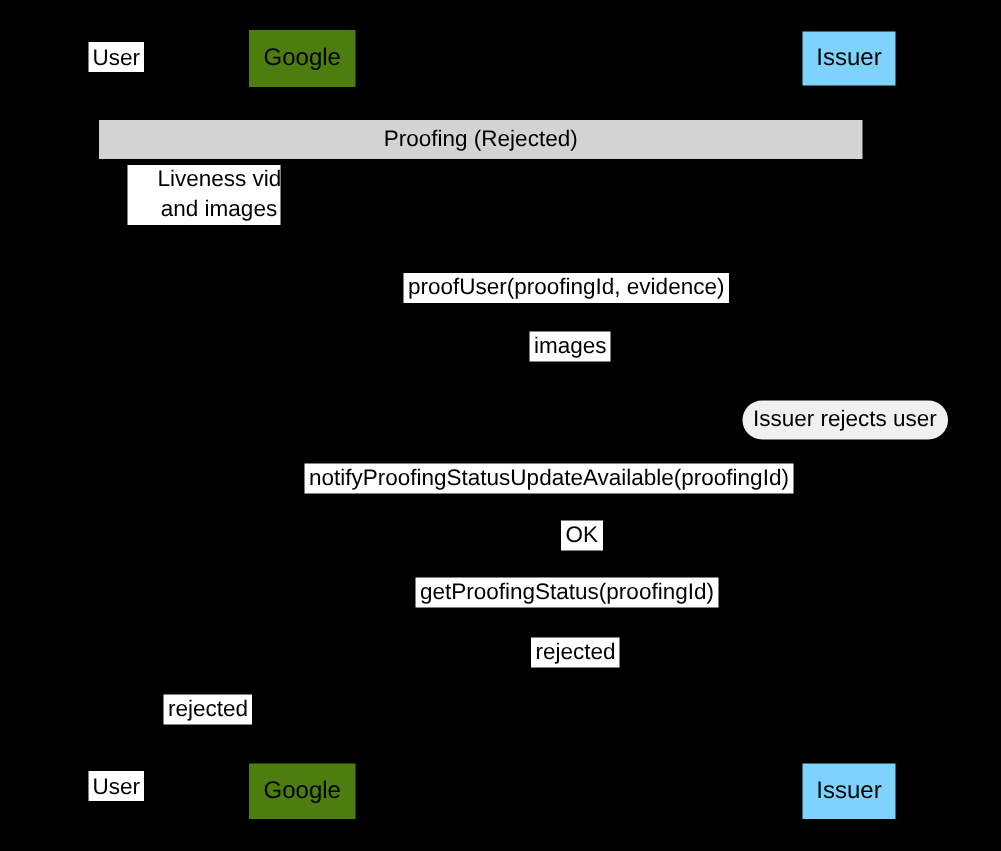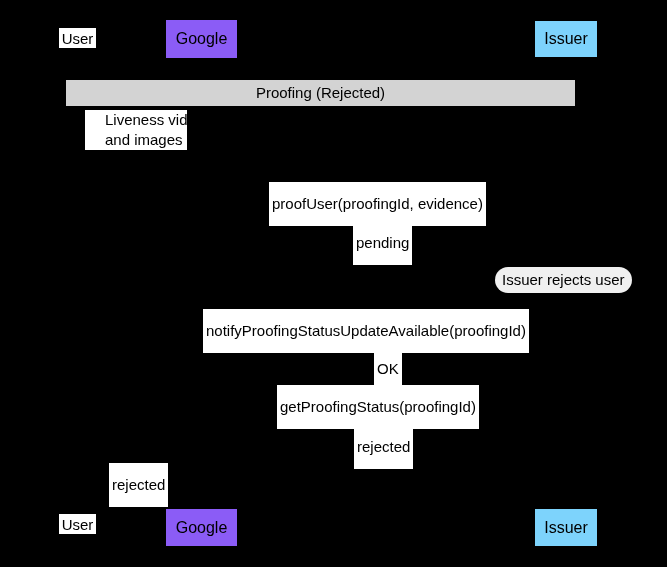--- a/index.html
+++ b/index.html
@@ -20,21 +20,21 @@
 
   
   .actor {
     position: absolute;
     display: flex;
     align-items: center;
     justify-content: center;
     font-size: 16px;
     color: #000000;
   }
-  .actor.green  { background: #8b5cf6; }
+  .actor.green  { background: #4d7c0f; }
   .actor.yellow { background: #7dd3fc; text-align: right; }
   .actor.white  { background: #ffffff; font-size: 15px; }
 
   #user-top      { left: 19px;  top: 28px;  width: 37px; height: 20px; }
   #google-top    { left: 126px; top: 20px;  width: 71px; height: 38px; }
   #issuer-top    { left: 495px; top: 21px;  width: 62px; height: 36px; }
   #user-bottom   { left: 19px;  top: 514px; width: 37px; height: 20px; }
   #google-bottom { left: 126px; top: 509px; width: 71px; height: 37px; }
   #issuer-bottom { left: 495px; top: 509px; width: 62px; height: 37px; }
 
@@ -52,23 +52,23 @@
   }
 
   
   .msg {
     position: absolute;
     background: #ffffff;
     color: #000000;
     font-size: 15px;
     line-height: 20px;
     white-space: nowrap;
-    padding: 12px 3px;
+    padding: 0 3px;
   }
-  #msg-liveness   { left: 45px;  top: 110px; width: 102px; padding: 0; }
+  #msg-liveness   { left: 45px;  top: 110px; width: 102px; text-align: center; padding: 0; }
   #msg-proofuser  { left: 229px; top: 182px; }
   #msg-pending    { left: 313px; top: 221px; }
   #msg-notify     { left: 163px; top: 309px; }
   #msg-ok         { left: 334px; top: 347px; }
   #msg-getstatus  { left: 237px; top: 385px; text-align: center; }
   #msg-rejected-mid  { left: 314px; top: 425px; }
   #msg-rejected-left { left: 69px;  top: 463px; }
 
   
   #note-issuer-rejects {
@@ -97,21 +97,21 @@
 
   <div id="band">Proofing (Rejected)</div>
 
   <div id="msg-liveness" class="msg">
     <div>Liveness video</div>
     <div>and images</div>
   </div>
 
   <div id="msg-proofuser" class="msg">proofUser(proofingId, evidence)</div>
 
-  <div id="msg-pending" class="msg">pending</div>
+  <div id="msg-pending" class="msg">images</div>
 
   <div id="note-issuer-rejects">Issuer rejects user</div>
 
   <div id="msg-notify" class="msg">notifyProofingStatusUpdateAvailable(proofingId)</div>
 
   <div id="msg-ok" class="msg">OK</div>
 
   <div id="msg-getstatus" class="msg">getProofingStatus(proofingId)</div>
 
   <div id="msg-rejected-mid" class="msg">rejected</div>

